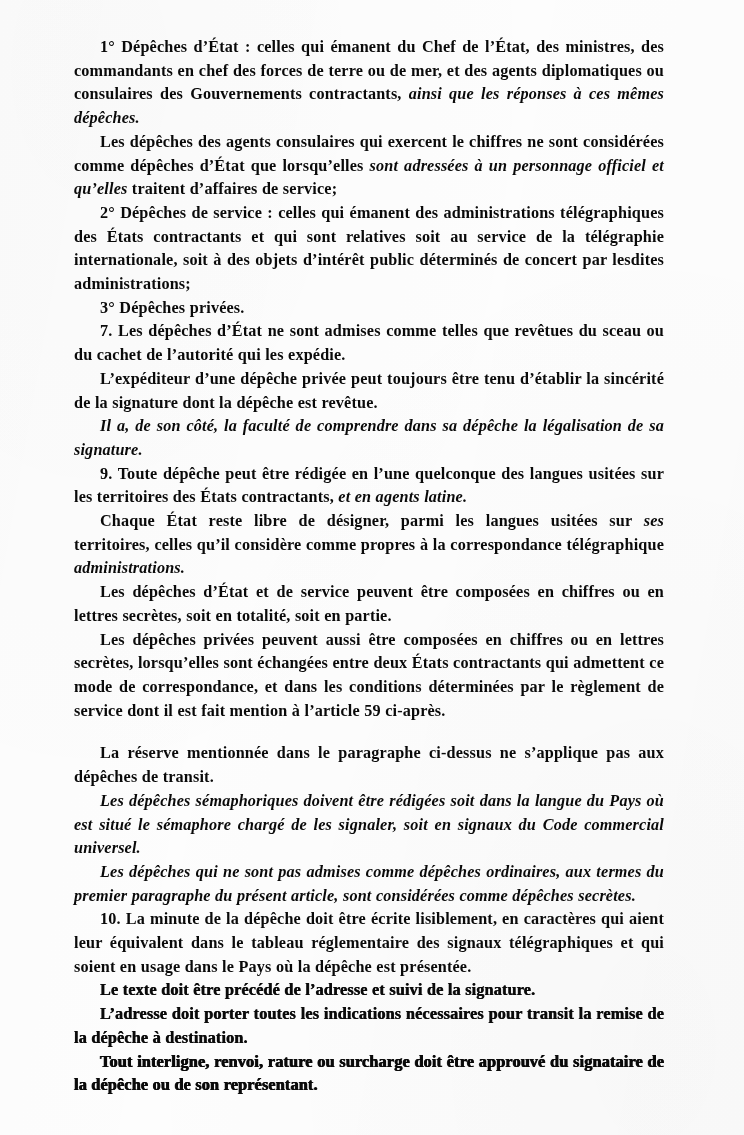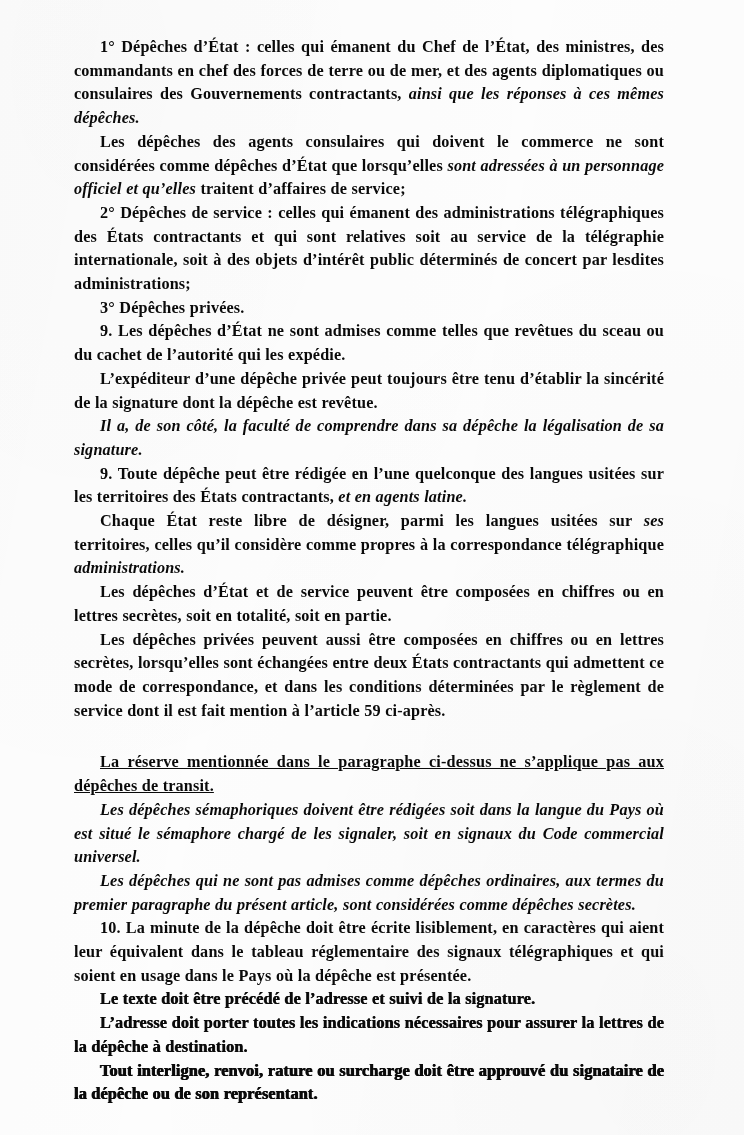--- a/index.html
+++ b/index.html
@@ -49,21 +49,21 @@
     font-size: 16.2px;
     line-height: 23.7px;
     letter-spacing: 0.01em;
     word-spacing: 0.012em;
     -webkit-font-smoothing: none;
   }
 
   
   p.para { font-weight: 600; }
 
-  p.para.gap-before { margin-top: 28px; text-decoration: underline; }
+  p.para.gap-before { margin-top: 19px; }
 
   .ital { font-style: italic; }
 
   
   .inky {
     font-weight: 700;
     letter-spacing: 0.005em;
   }
   .inky-strong {
     font-weight: 700;
@@ -72,31 +72,31 @@
   .blotch {
     text-shadow: 0.5px 0 0 rgba(0,0,0,0.9), -0.45px 0 0 rgba(0,0,0,0.7), 0 0.3px 0 rgba(0,0,0,0.5);
   }
 </style>
 </head>
 <body>
 
 <div id="page">
   <div id="textblock">
       <p class="para"><span>1° Dépêches d’État : celles qui émanent du Chef de l’État, des ministres, des commandants en chef des forces de terre ou de mer, et des agents diplomatiques ou consulaires des Gouvernements contractants, </span><span class="ital">ainsi que les réponses à ces mêmes dépêches.</span></p>
-      <p class="para"><span>Les dépêches des agents consulaires qui doivent le commerce ne sont considérées comme dépêches d’État que lorsqu’elles </span><span class="ital">sont adressées à un personnage officiel et qu’elles </span><span>traitent d’affaires de service;</span></p>
+      <p class="para"><span>Les dépêches des agents consulaires qui exercent le chiffres ne sont considérées comme dépêches d’État que lorsqu’elles </span><span class="ital">sont adressées à un personnage officiel et qu’elles </span><span>traitent d’affaires de service;</span></p>
       <p class="para"><span>2° Dépêches de service : celles qui émanent des administrations télégraphiques des États contractants et qui sont relatives soit au service de la télégraphie internationale, soit à des objets d’intérêt public déterminés de concert par lesdites administrations;</span></p>
       <p class="para"><span>3° Dépêches privées.</span></p>
-      <p class="para"><span>9. Les dépêches d’État ne sont admises comme telles que revêtues du sceau ou du cachet de l’autorité qui les expédie.</span></p>
+      <p class="para"><span>7. Les dépêches d’État ne sont admises comme telles que revêtues du sceau ou du cachet de l’autorité qui les expédie.</span></p>
       <p class="para"><span>L’expéditeur d’une dépêche privée peut toujours être tenu d’établir la sincérité de la signature dont la dépêche est revêtue.</span></p>
       <p class="para"><span class="ital">Il a, de son côté, la faculté de comprendre dans sa dépêche la légalisation de sa signature.</span></p>
       <p class="para"><span>9. Toute dépêche peut être rédigée en l’une quelconque des langues usitées sur les territoires des États contractants, </span><span class="ital">et en agents latine.</span></p>
       <p class="para"><span>Chaque État reste libre de désigner, parmi les langues usitées sur </span><span class="ital">ses </span><span>territoires, celles qu’il considère comme propres à la correspondance télégraphique </span><span class="ital">administrations.</span></p>
       <p class="para"><span>Les dépêches d’État et de service peuvent être composées en chiffres ou en lettres secrètes, soit en totalité, soit en partie.</span></p>
       <p class="para"><span>Les dépêches privées peuvent aussi être composées en chiffres ou en lettres secrètes, lorsqu’elles sont échangées entre deux États contractants qui admettent ce mode de correspondance, et dans les conditions déterminées par le règlement de service dont il est fait mention à l’article 59 ci-après.</span></p>
       <p class="para gap-before"><span>La réserve mentionnée dans le paragraphe ci-dessus ne s’applique pas aux dépêches de transit.</span></p>
       <p class="para"><span class="ital">Les dépêches sémaphoriques doivent être rédigées soit dans la langue du Pays où est situé le sémaphore chargé de les signaler, soit en signaux du Code commercial universel.</span></p>
       <p class="para"><span class="ital">Les dépêches qui ne sont pas admises comme dépêches ordinaires, aux termes du premier paragraphe du présent article, sont considérées comme dépêches secrètes.</span></p>
       <p class="para inky"><span>10. La minute de la dépêche doit être écrite lisiblement, en caractères qui aient leur équivalent dans le tableau réglementaire des signaux télégraphiques et qui soient en usage dans le Pays où la dépêche est présentée.</span></p>
       <p class="para inky inky-strong"><span>Le texte doit être précédé de l’adresse et suivi de la signature.</span></p>
-      <p class="para inky inky-strong"><span>L’adresse doit porter toutes les indications nécessaires pour assurer la lettres de la dépêche à destination.</span></p>
+      <p class="para inky inky-strong"><span>L’adresse doit porter toutes les indications nécessaires pour transit la remise de la dépêche à destination.</span></p>
       <p class="para inky inky-strong blotch"><span>Tout interligne, renvoi, rature ou surcharge doit être approuvé du signataire de la dépêche ou de son représentant.</span></p>
     </div>
 </div>
 
 </body></html>

